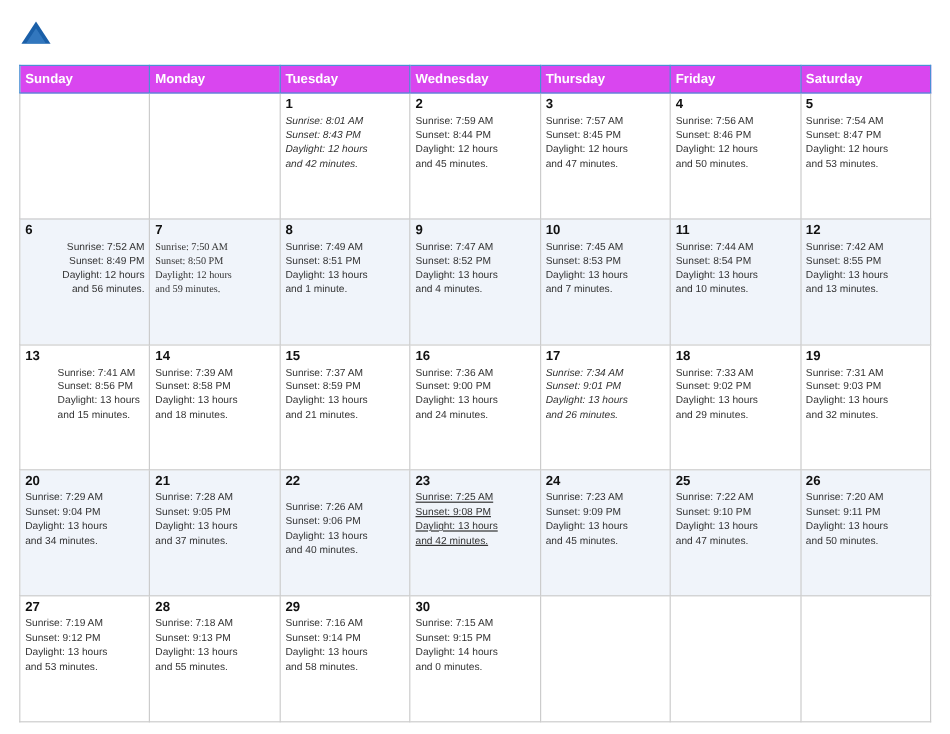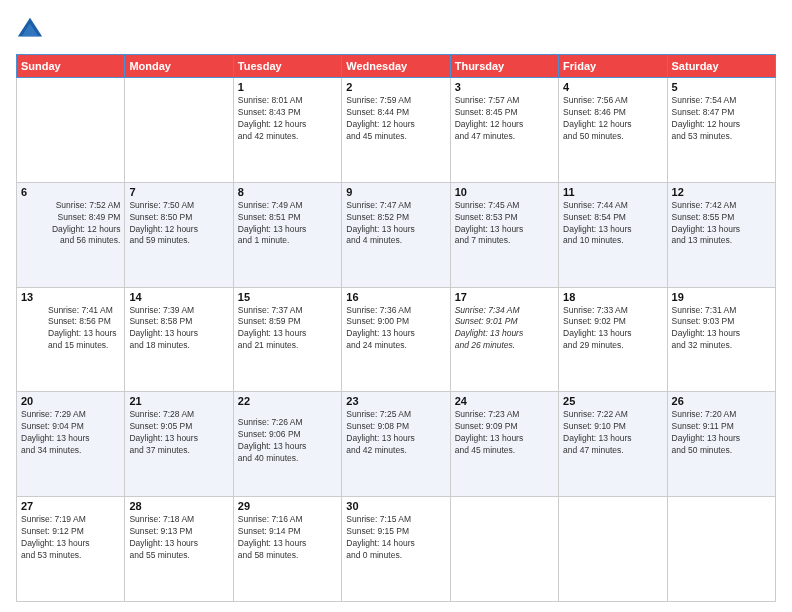--- a/index.html
+++ b/index.html
@@ -98,21 +98,21 @@
     .empty-cell {
       background: #f9f9f9;
     }
     tr:nth-child(even) td {
       background-color: #f0f4fa;
     }
     tr:nth-child(odd) td {
       background-color: #ffffff;
     }
     .calendar thead tr th {
-      background-color: #ef4444;
+      background-color: #d946ef;
     }
   </style>
 </head>
 <body>
 
 <div class="page">
   <div class="header">
     <div class="logo">
       <svg class="logo-icon" viewBox="0 0 30 30">
         <polygon points="15,2 28,22 2,22" fill="#1a5fa8"></polygon>
@@ -140,21 +140,21 @@
           <th>Friday</th>
           <th>Saturday</th>
         </tr>
     </thead>
     <tbody id="calendar-body">
     <tr>
           <td class="empty-cell"></td>
           <td class="empty-cell"></td>
           <td>
             <span class="day-number">1</span>
-            <div class="day-info" style="white-space: pre-line;">Sunrise: 8:01 AM
+            <div class="day-info" style="white-space: pre-line; font-style: italic;">Sunrise: 8:01 AM
 Sunset: 8:43 PM
 Daylight: 12 hours
 and 42 minutes.</div>
           </td>
           <td>
             <span class="day-number">2</span>
             <div class="day-info" style="white-space: pre-line;">Sunrise: 7:59 AM
 Sunset: 8:44 PM
 Daylight: 12 hours
 and 45 minutes.</div>
@@ -184,21 +184,21 @@
         <tr>
           <td>
             <span class="day-number">6</span>
             <div class="day-info" style="white-space: pre-line; text-align: right;">Sunrise: 7:52 AM
 Sunset: 8:49 PM
 Daylight: 12 hours
 and 56 minutes.</div>
           </td>
           <td>
             <span class="day-number">7</span>
-            <div class="day-info" style="white-space: pre-line;">Sunrise: 7:50 AM
+            <div class="day-info" style="white-space: pre-line; font-family: Liberation Serif, serif;">Sunrise: 7:50 AM
 Sunset: 8:50 PM
 Daylight: 12 hours
 and 59 minutes.</div>
           </td>
           <td>
             <span class="day-number">8</span>
             <div class="day-info" style="white-space: pre-line;">Sunrise: 7:49 AM
 Sunset: 8:51 PM
 Daylight: 13 hours
 and 1 minute.</div>
@@ -300,21 +300,21 @@
           </td>
           <td>
             <span class="day-number">22</span>
             <div class="day-info" style="white-space: pre-line; margin-top: 10px;">Sunrise: 7:26 AM
 Sunset: 9:06 PM
 Daylight: 13 hours
 and 40 minutes.</div>
           </td>
           <td>
             <span class="day-number">23</span>
-            <div class="day-info" style="white-space: pre-line;">Sunrise: 7:25 AM
+            <div class="day-info" style="white-space: pre-line; text-decoration: underline;">Sunrise: 7:25 AM
 Sunset: 9:08 PM
 Daylight: 13 hours
 and 42 minutes.</div>
           </td>
           <td>
             <span class="day-number">24</span>
             <div class="day-info" style="white-space: pre-line;">Sunrise: 7:23 AM
 Sunset: 9:09 PM
 Daylight: 13 hours
 and 45 minutes.</div>

